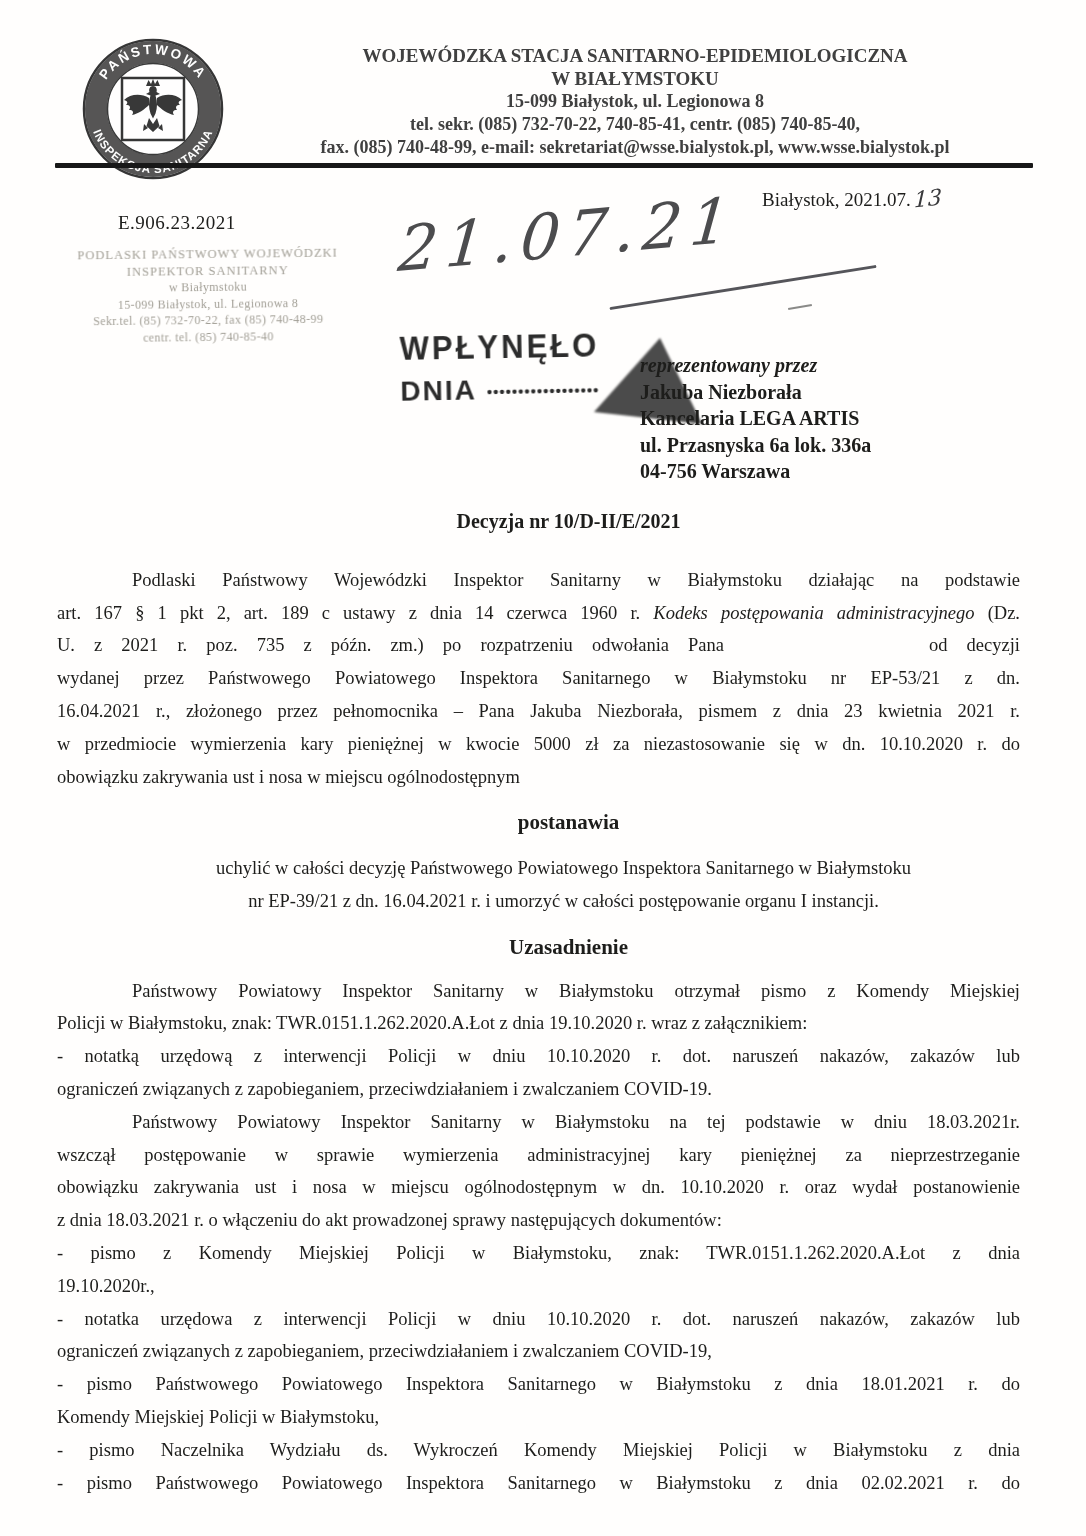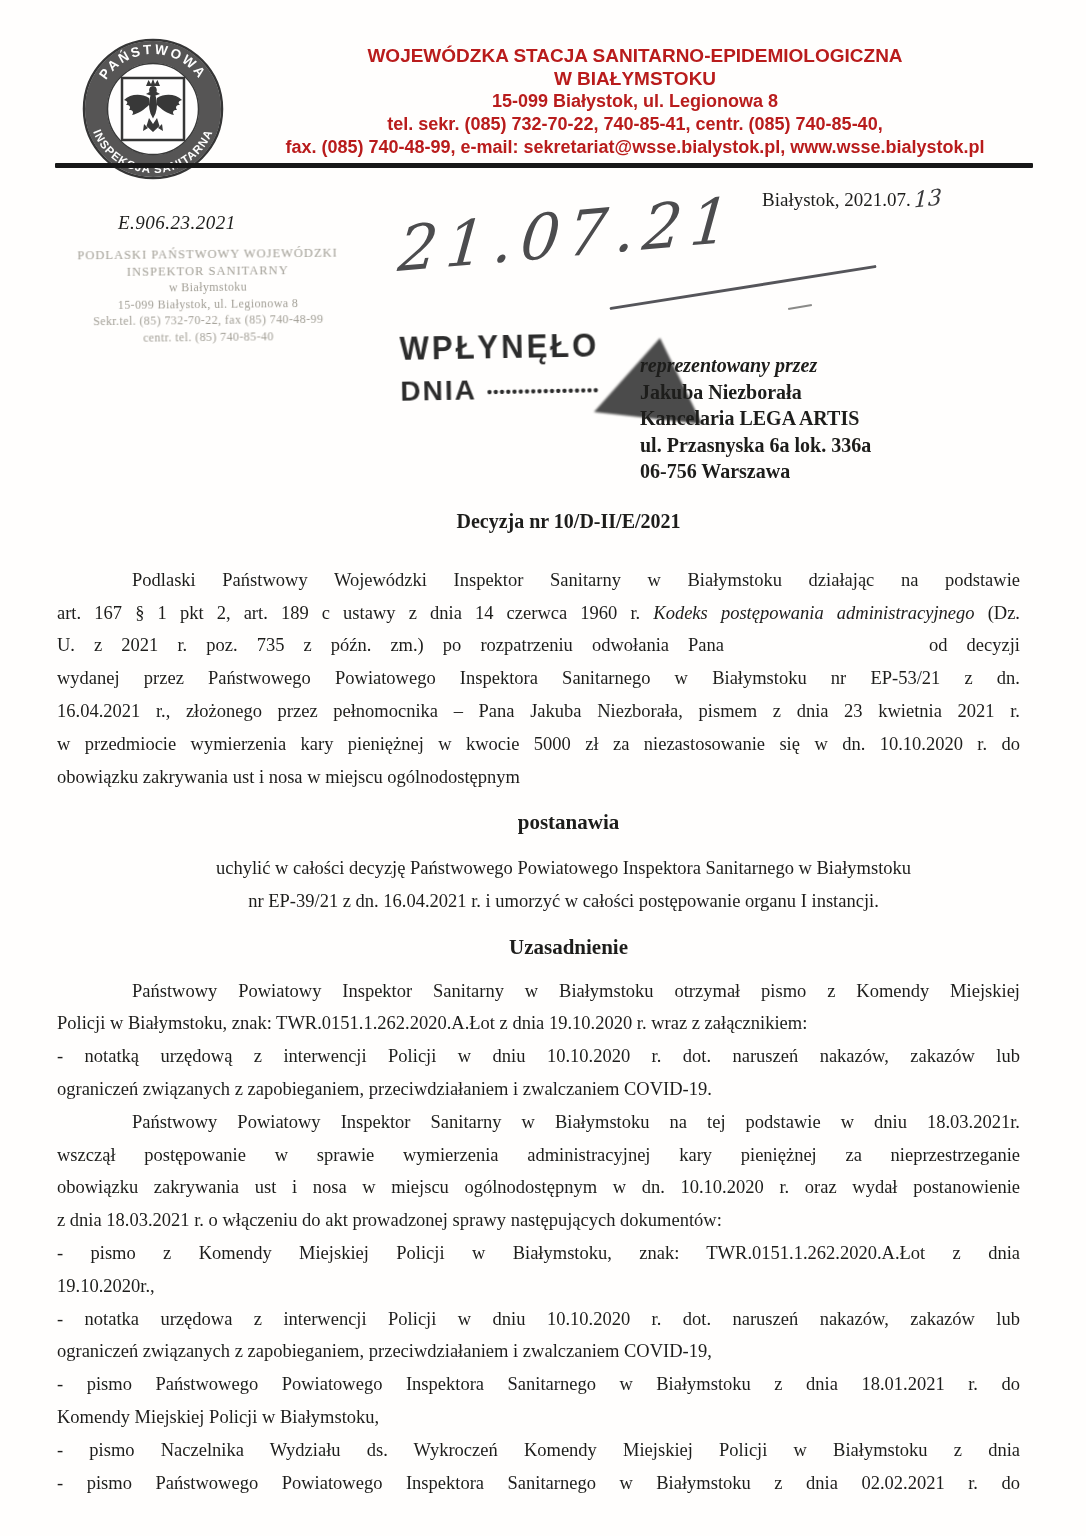--- a/index.html
+++ b/index.html
@@ -10,29 +10,29 @@
     background:#fffefd;
     overflow:hidden;
     font-family:"Liberation Serif", serif;
     color:#1d1d1b;
   }
   
   .topzone{position:absolute;inset:0;width:1086px;height:505px;}
   .seal{position:absolute;left:80px;top:36px;width:146px;height:146px;filter:blur(.3px);opacity:.95;}
   .letterhead{
     position:absolute;left:235px;top:44px;width:800px;
-    text-align:center;font-family:Liberation Sans, sans-serif;
-    font-weight:bold;color:#b91c1c;
+    text-align:center;font-family:Liberation Serif, serif;
+    font-weight:bold;color:#404040;
   }
   .lh-big{font-size:19px;line-height:23px;}
   .lh-small{font-size:18px;line-height:23px;}
   .rule{position:absolute;left:55px;top:163px;width:978px;height:5px;background:#181818;border-radius:1px;}
   .date-line{position:absolute;left:762px;top:186px;font-size:19px;white-space:nowrap;}
   .hw-day{font-family:"DejaVu Serif", serif;font-style:italic;font-size:22px;color:#38383a;display:inline-block;transform:rotate(-6deg) skewX(-8deg);margin-left:3px;}
-  .ref{position:absolute;left:118px;top:212px;font-size:19px;letter-spacing:.5px;font-style:italic;}
+  .ref{position:absolute;left:118px;top:212px;font-size:19px;letter-spacing:.5px;}
   .sender-stamp{
     position:absolute;left:58px;top:246px;width:300px;text-align:center;
     color:#a29f96;font-size:12px;line-height:16.5px;letter-spacing:.4px;
     transform:rotate(-.6deg);filter:blur(.35px);
   }
   .sender-stamp .ss-caps{font-size:12.5px;letter-spacing:1px;}
   .hw-date{
     position:absolute;left:398px;top:198px;
     font-family:"DejaVu Serif", serif;font-style:italic;
     font-size:62px;color:#4c4c4e;letter-spacing:8px;white-space:nowrap;
@@ -135,21 +135,21 @@
       <polygon points="68,2 110,88 2,76" fill="#373737" opacity="0.9"></polygon>
     </svg>
 
     <div class="stray"></div>
 
     <div class="recipient">
       <div class="rep">reprezentowany przez</div>
       <div>Jakuba Niezborała</div>
       <div>Kancelaria LEGA ARTIS</div>
       <div>ul. Przasnyska 6a lok. 336a</div>
-      <div>06-756 Warszawa</div>
+      <div>04-756 Warszawa</div>
     </div>
 
   </div>
 
   <div class="content">
 
     <div class="doc-title">Decyzja nr 10/D-II/E/2021</div>
 
     <div class="para">
       <div class="line jlast indent">Podlaski Państwowy Wojewódzki Inspektor Sanitarny w Białymstoku działając na podstawie</div>

